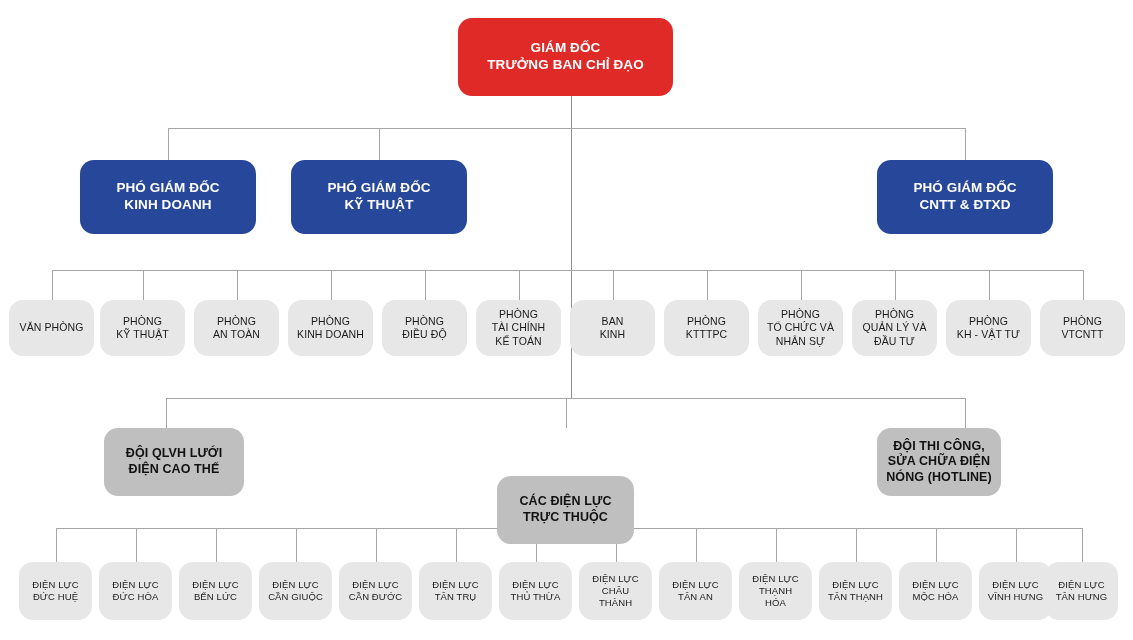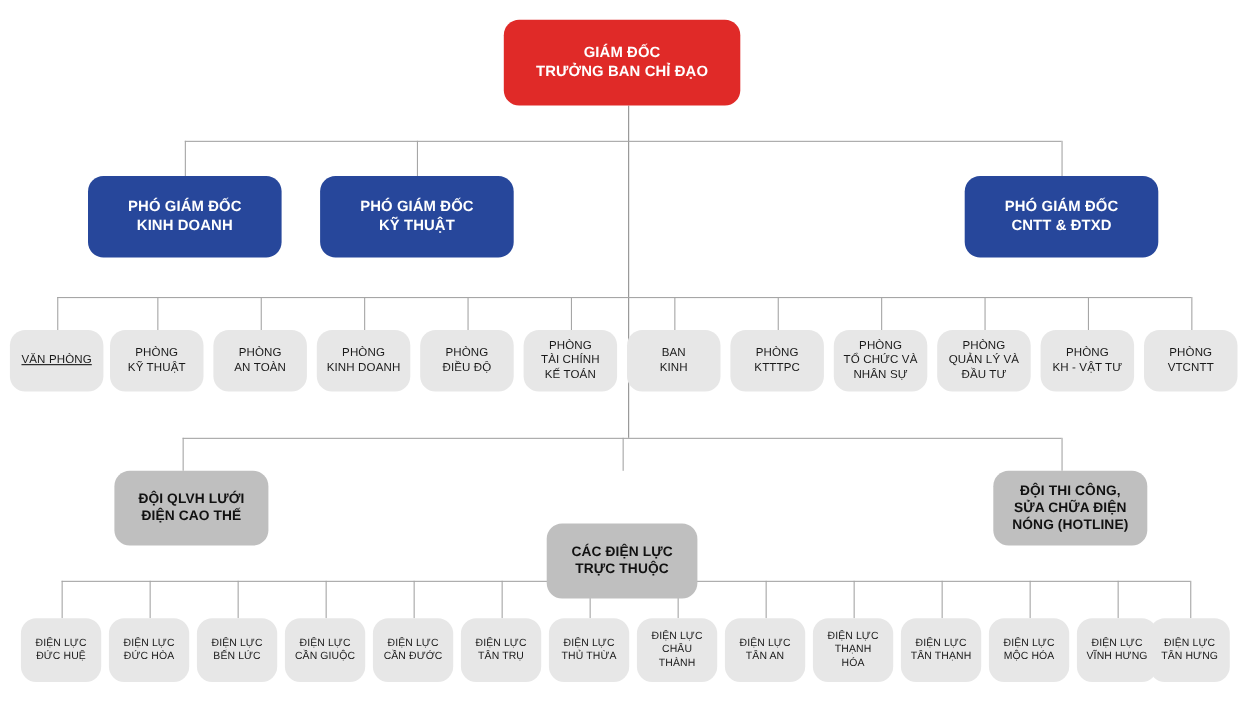--- a/index.html
+++ b/index.html
@@ -114,21 +114,21 @@
     </div>
   <div id="nodes">
       <div class="node root" style="left: 458px; top: 18px; width: 215px; height: 78px;">GIÁM ĐỐC
 TRƯỞNG BAN CHỈ ĐẠO</div>
       <div class="node vp" style="left: 80px; top: 160px; width: 176px; height: 74px;">PHÓ GIÁM ĐỐC
 KINH DOANH</div>
       <div class="node vp" style="left: 291px; top: 160px; width: 176px; height: 74px;">PHÓ GIÁM ĐỐC
 KỸ THUẬT</div>
       <div class="node vp" style="left: 877px; top: 160px; width: 176px; height: 74px;">PHÓ GIÁM ĐỐC
 CNTT &amp; ĐTXD</div>
-      <div class="node dept" style="left: 9px; top: 300px; width: 85px; height: 56px; text-decoration: underline;">VĂN PHÒNG</div>
+      <div class="node dept" style="left: 9px; top: 300px; width: 85px; height: 56px;">VĂN PHÒNG</div>
       <div class="node dept" style="left: 100px; top: 300px; width: 85px; height: 56px;">PHÒNG
 KỸ THUẬT</div>
       <div class="node dept" style="left: 194px; top: 300px; width: 85px; height: 56px;">PHÒNG
 AN TOÀN</div>
       <div class="node dept" style="left: 288px; top: 300px; width: 85px; height: 56px;">PHÒNG
 KINH DOANH</div>
       <div class="node dept" style="left: 382px; top: 300px; width: 85px; height: 56px;">PHÒNG
 ĐIỀU ĐỘ</div>
       <div class="node dept" style="left: 476px; top: 300px; width: 85px; height: 56px;">PHÒNG
 TÀI CHÍNH
@@ -144,21 +144,21 @@
 QUẢN LÝ VÀ
 ĐẦU TƯ</div>
       <div class="node dept" style="left: 946px; top: 300px; width: 85px; height: 56px;">PHÒNG
 KH - VẬT TƯ</div>
       <div class="node dept" style="left: 1040px; top: 300px; width: 85px; height: 56px;">PHÒNG
 VTCNTT</div>
       <div class="node mid" style="left: 104px; top: 428px; width: 140px; height: 68px;">ĐỘI QLVH LƯỚI
 ĐIỆN CAO THẾ</div>
       <div class="node mid" style="left: 497px; top: 428px; width: 137px; height: 68px; margin-top: 48px;">CÁC ĐIỆN LỰC
 TRỰC THUỘC</div>
-      <div class="node mid" style="left: 903px; top: 428px; width: 140px; height: 68px;">ĐỘI THI CÔNG,
+      <div class="node mid" style="left: 877px; top: 428px; width: 124px; height: 68px;">ĐỘI THI CÔNG,
 SỬA CHỮA ĐIỆN
 NÓNG (HOTLINE)</div>
       <div class="node unit" style="left: 19px; top: 562px; width: 73px; height: 58px;">ĐIỆN LỰC
 ĐỨC HUỆ</div>
       <div class="node unit" style="left: 99px; top: 562px; width: 73px; height: 58px;">ĐIỆN LỰC
 ĐỨC HÒA</div>
       <div class="node unit" style="left: 179px; top: 562px; width: 73px; height: 58px;">ĐIỆN LỰC
 BẾN LỨC</div>
       <div class="node unit" style="left: 259px; top: 562px; width: 73px; height: 58px;">ĐIỆN LỰC
 CẦN GIUỘC</div>

